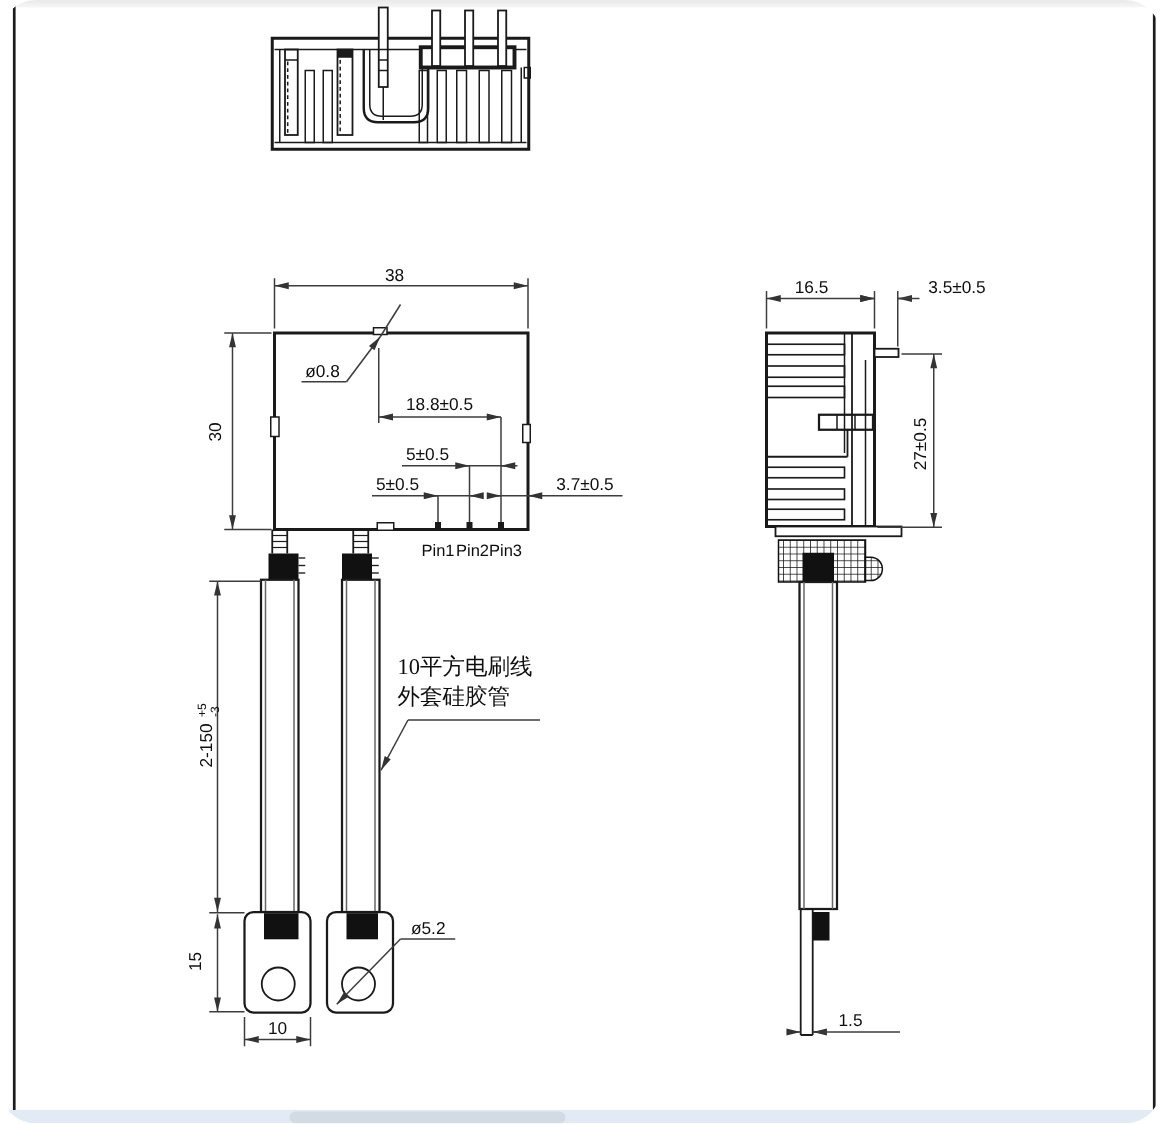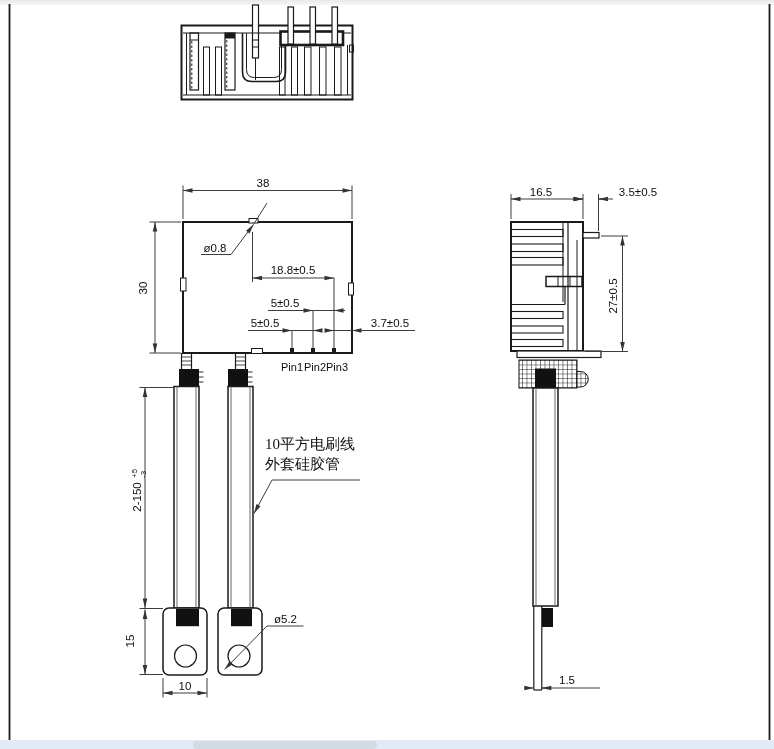--- a/index.html
+++ b/index.html
@@ -1,17 +1,17 @@
 <!DOCTYPE html>
 <html><head>
 <meta charset="utf-8">
 <style>
   html,body{margin:0;padding:0;background:#fff;}
   .viewer{position:relative;width:774px;height:749px;background:#ffffff;overflow:hidden;
-          font-family:"Liberation Sans",sans-serif;}
+          font-family:"Liberation Sans",sans-serif;border-radius:24px;}
   .topband{position:absolute;left:0;top:0;width:774px;height:5px;
            background:linear-gradient(#e9e9e9,#f7f7f7);}
   svg{position:absolute;left:0;top:0;}
   .hscroll{position:absolute;left:0;top:740px;width:774px;height:9px;background:#e2ebf5;}
   .hscroll .thumb{position:absolute;left:193px;top:0.5px;width:184px;height:8px;
                   background:#d2dbe4;border-radius:4px;}
   text{font-family:"Liberation Sans",sans-serif;fill:#0e0e0e;}
   .dimtxt{font-size:11.5px;}
   .pintxt{font-size:11px;}
   .toltxt{font-size:8px;}

